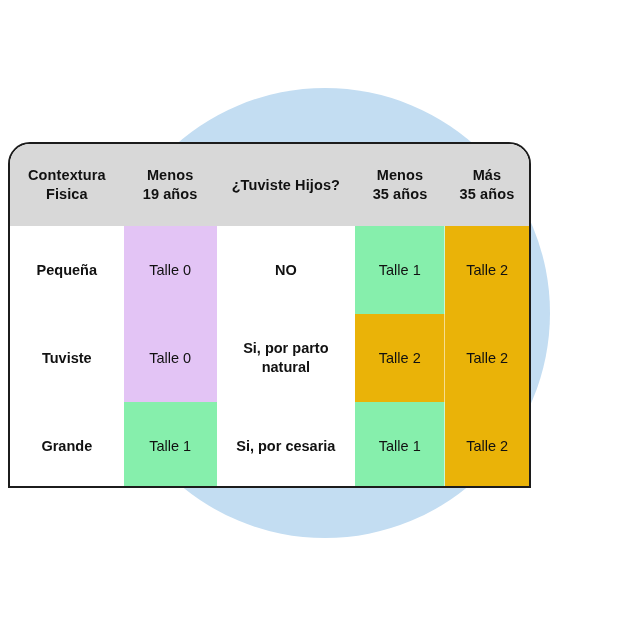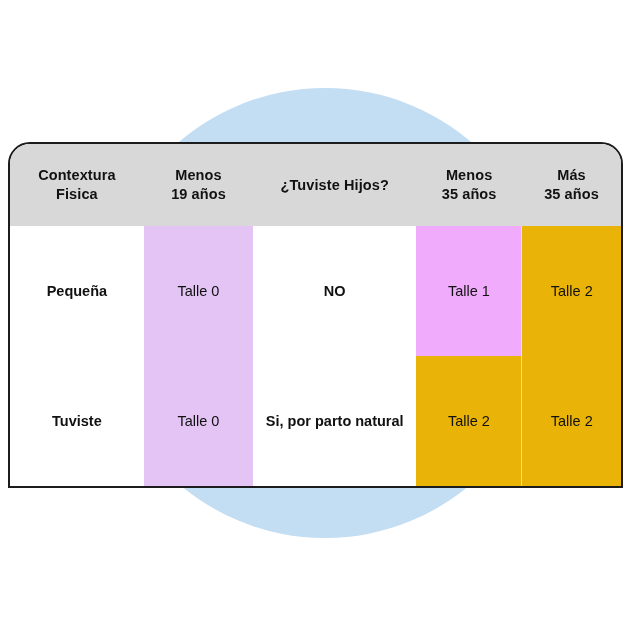--- a/index.html
+++ b/index.html
@@ -32,21 +32,21 @@
     height: 450px;
     border-radius: 50%;
     background: #c3ddf2;
   }
 
   
   #table-card {
     position: absolute;
     left: 8px;
     top: 142px;
-    width: 615px;
+    width: 523px;
     height: 346px;
     box-sizing: border-box;
     border: 2px solid #1c1c1c;
     border-radius: 22px 22px 0 0;
     background: #ffffff;
     overflow: hidden;
   }
 
   table.sizing-table {
     width: 100%;
@@ -100,21 +100,21 @@
   
   col.c1 { width: 21.9%; }
   col.c2 { width: 17.9%; }
   col.c3 { width: 26.7%; }
   col.c4 { width: 17.3%; }
   col.c5 { width: 16.2%; }
 
   
   .sw-white  { background: #ffffff; }
   .sw-purple { background: #e3c4f5; }
-  .sw-yellow { background: #f0abfc; }
+  .sw-yellow { background: #86efac; }
   .sw-salmon { background: #eab308; }
 
   
   td.sw-salmon + td.sw-salmon,
   td.sw-yellow + td.sw-salmon,
   td.sw-salmon + td.sw-yellow,
   td.sw-yellow + td.sw-yellow {
     border-left: 1px solid rgba(255,255,255,0.55);
   }
 </style>
@@ -167,17 +167,24 @@
           <td class="sw-yellow">Talle 1</td>
           <td class="sw-salmon">Talle 2</td>
         </tr>
         <tr>
           <td class="label-cell sw-white">Tuviste</td>
           <td class="sw-purple">Talle 0</td>
           <td class="answer-cell sw-white">Si, por parto natural</td>
           <td class="sw-salmon">Talle 2</td>
           <td class="sw-salmon">Talle 2</td>
         </tr>
+        <tr>
+          <td class="label-cell sw-white">Grande</td>
+          <td class="sw-yellow">Talle 1</td>
+          <td class="answer-cell sw-white">Si, por cesaria</td>
+          <td class="sw-yellow">Talle 1</td>
+          <td class="sw-salmon">Talle 2</td>
+        </tr>
       </tbody>
     </table>
   </div>
 
 </div>
 
 </body></html>

